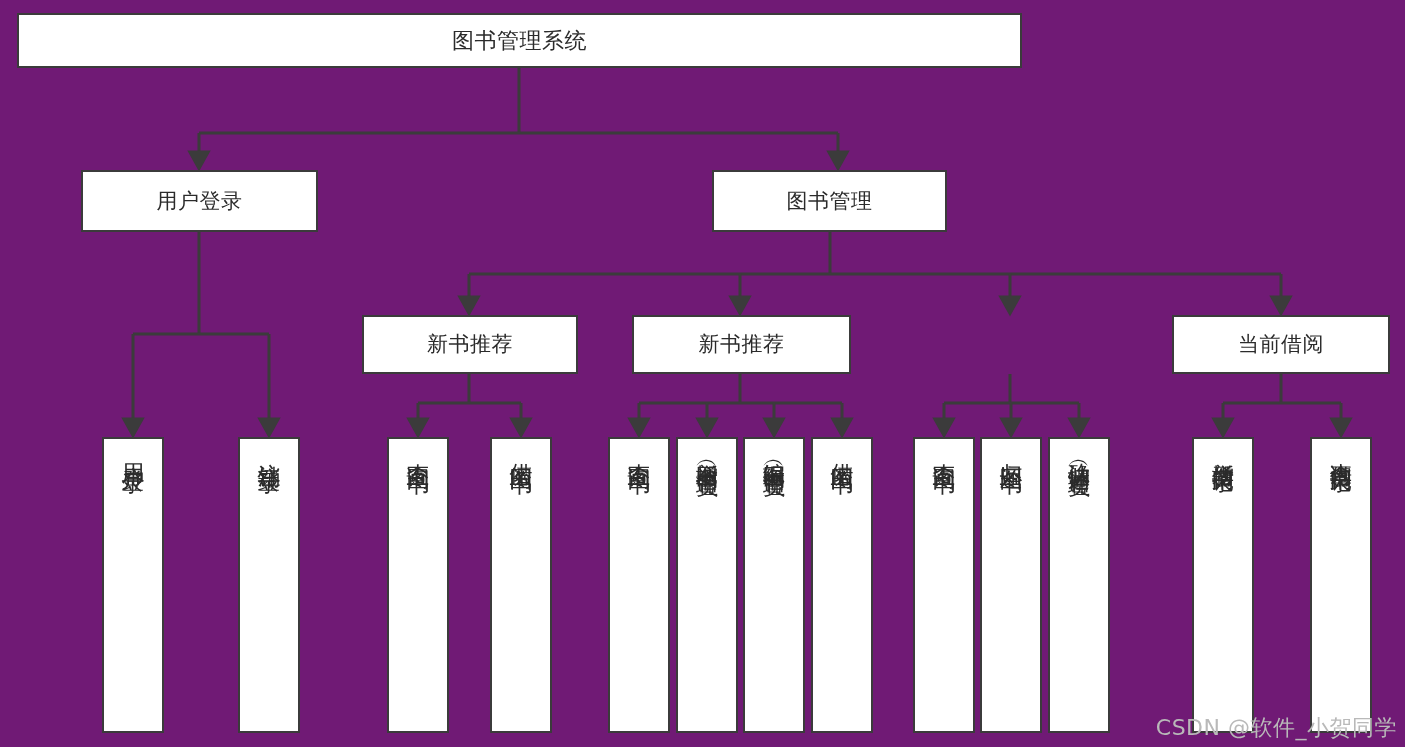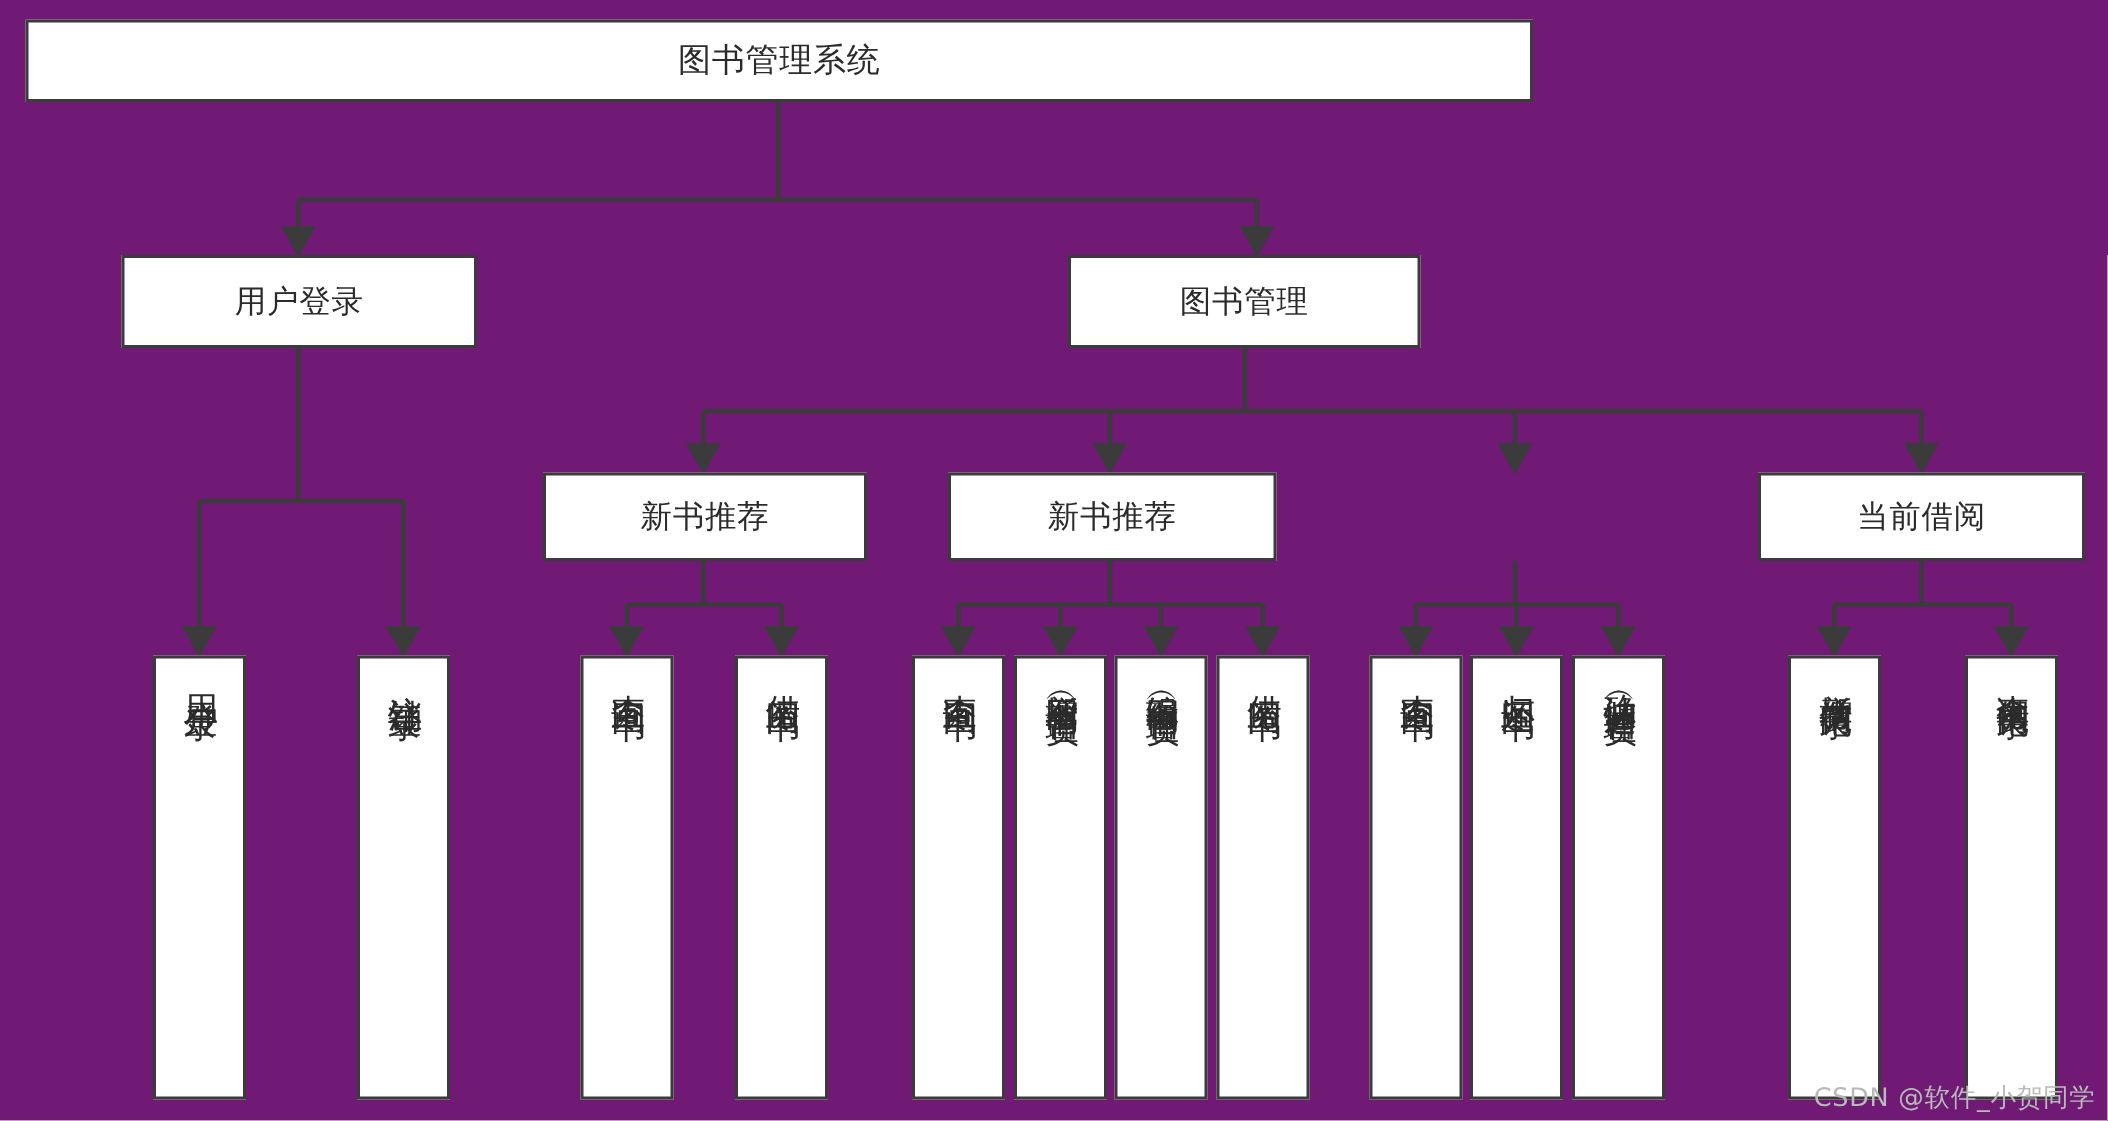--- a/index.html
+++ b/index.html
@@ -63,21 +63,21 @@
     white-space: nowrap;
   }
   .node.vert.tall .label {
     font-size: 22px;
     letter-spacing: 2px;
   }
   .watermark {
     position: absolute;
     right: 8px;
     bottom: 4px;
-    font-size: 17px;
+    font-size: 22px;
     color: #b9b9b9;
     white-space: nowrap;
     letter-spacing: 0.5px;
   }
 </style>
 </head>
 <body>
 
 <div id="canvas">
 

